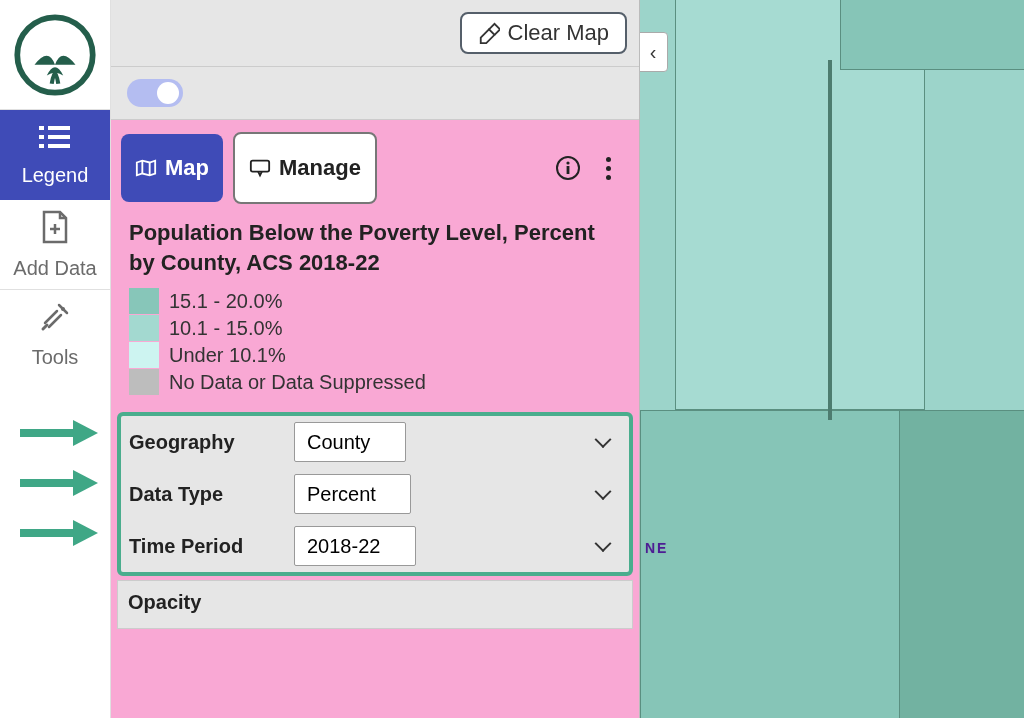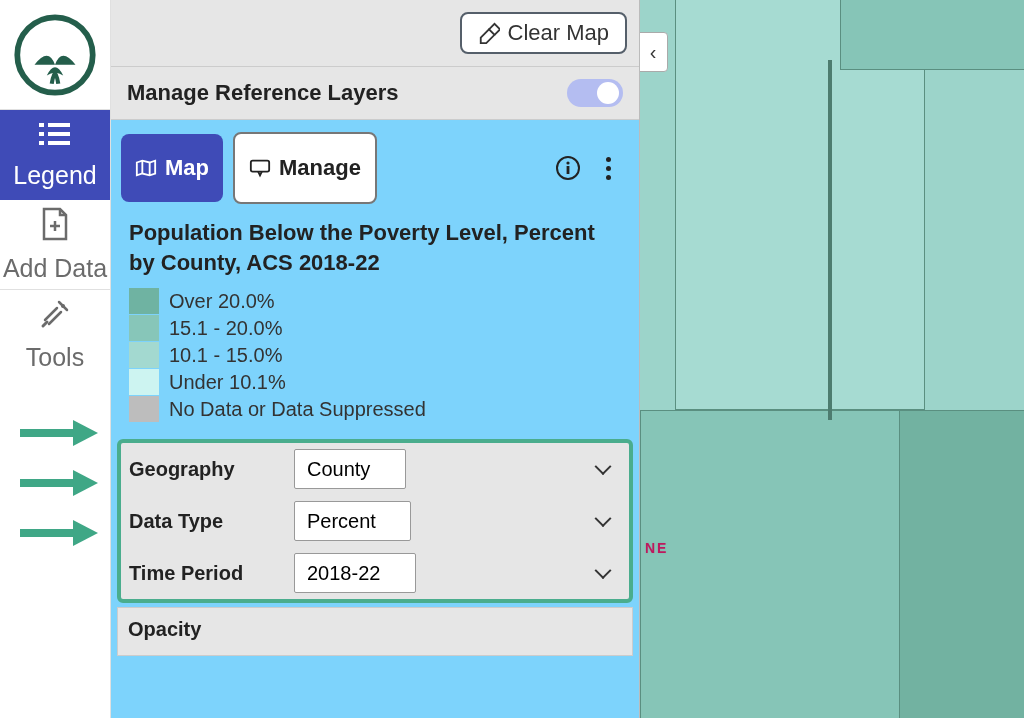--- a/index.html
+++ b/index.html
@@ -32,42 +32,42 @@
   .nav-item {
     width: 100%;
     height: 90px;
     display: flex;
     flex-direction: column;
     align-items: center;
     justify-content: center;
     gap: 13px;
     cursor: pointer;
     color: #6b6b6b;
-    font-size: 25px;
+    font-size: 20px;
   }
   .nav-item.active {
     background: #3f4bb7;
     color: #fff;
   }
   .nav-icon { display:block; }
 
   
   .help-arrow {
     position: absolute;
     left: 18px;
     width: 80px;
     height: 30px;
   }
   .help-arrow svg { width:100%; height:100%; }
 
   
   .side-panel {
     width: 529px;
     height: 100%;
-    background: #7dd3fc;
+    background: #f9a8d4;
     border-right: 1px solid #bbb;
     display: flex;
     flex-direction: column;
     z-index: 3;
   }
   .panel-top {
     background: #e6e6e6;
     border-bottom: 1px solid #ccc;
     padding: 12px 12px 12px 14px;
     display: flex;
@@ -296,21 +296,21 @@
     display:flex;
     align-items:center;
     justify-content:center;
     font-size:20px;
     cursor:pointer;
     color:#333;
     z-index:5;
   }
   .zone-label {
     position:absolute;
-    color:#be185d;
+    color:#4c1d95;
     font-size:14px;
     letter-spacing:2px;
     font-weight:600;
     text-shadow:0 0 2px #8aa;
   }
 </style>
 </head>
 <body>
 
 <div class="nav-col">
@@ -380,21 +380,20 @@
     <button class="clear-map-btn">
       <svg viewBox="0 0 24 24">
         <path d="M3 17 L12 8 L18 14 L9 23 H3 Z" fill="none" stroke="#333" stroke-width="2"></path>
         <path d="M12 8 L18 2 L24 8 L18 14" fill="none" stroke="#333" stroke-width="2"></path>
       </svg>
       <span>Clear Map</span>
     </button>
   </div>
 
   <div class="ref-layers-row">
-    <span class="title">Manage Reference Layers</span>
     <div class="toggle on">
       <div class="knob"></div>
     </div>
   </div>
 
   <div class="tabs-row">
     <div class="tab-btn map">
       <svg viewBox="0 0 24 20">
         <path d="M2 4 L8 2 L16 4 L22 2 V16 L16 18 L8 16 L2 18 Z" fill="none" stroke="#fff" stroke-width="2"></path>
         <path d="M8 2 V16 M16 4 V18" stroke="#fff" stroke-width="2"></path>
@@ -419,24 +418,20 @@
     <div class="kebab-icon">
       <div class="kebab-dot"></div>
       <div class="kebab-dot"></div>
       <div class="kebab-dot"></div>
     </div>
   </div>
 
   <div class="layer-title">Population Below the Poverty Level, Percent by County, ACS 2018-22</div>
 
   <div class="legend-list">
-    <div class="legend-row">
-      <div class="swatch" style="background:#6fb3a2"></div>
-      <span>Over 20.0%</span>
-    </div>
     <div class="legend-row">
       <div class="swatch" style="background:#87c6b9"></div>
       <span>15.1 - 20.0%</span>
     </div>
     <div class="legend-row">
       <div class="swatch" style="background:#a3d9d0"></div>
       <span>10.1 - 15.0%</span>
     </div>
     <div class="legend-row">
       <div class="swatch" style="background:#cdf4f1"></div>

